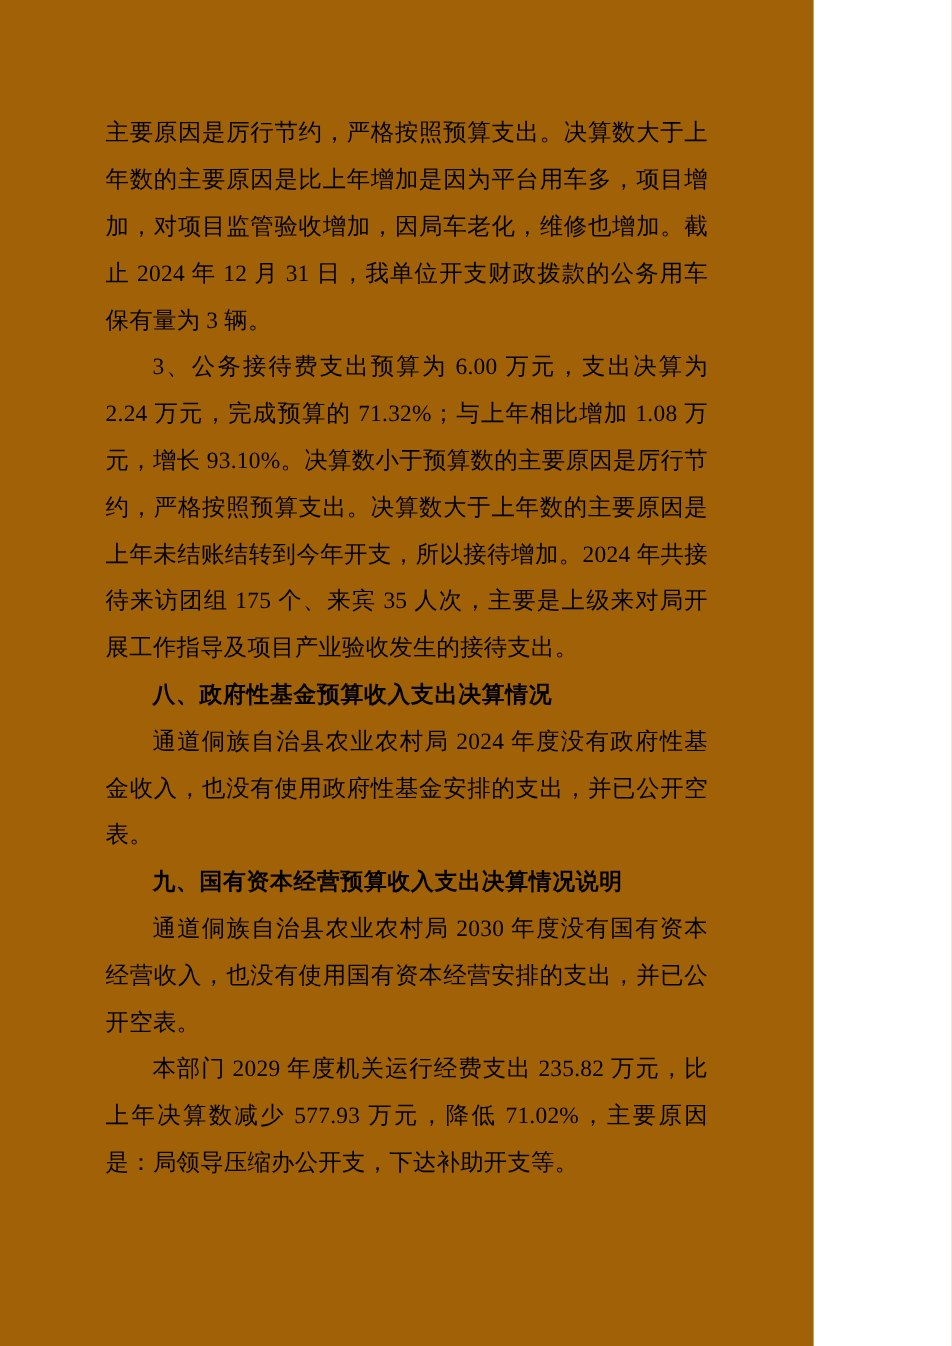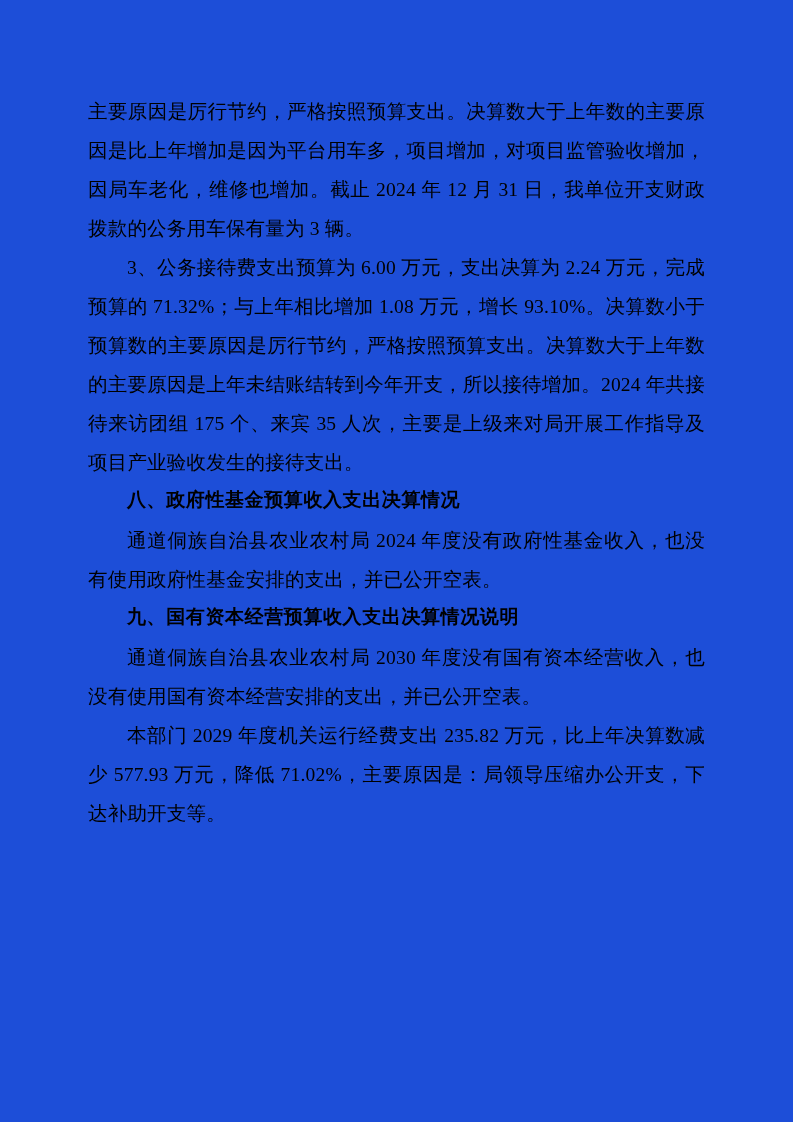--- a/index.html
+++ b/index.html
@@ -8,43 +8,43 @@
     background: #ffffff;
   }
   body {
     width: 793px;
     height: 1122px;
     font-family: "Liberation Serif", "DejaVu Serif", serif;
     color: #000000;
   }
   .page {
     position: relative;
-    width: 793px;
+    width: 678px;
     height: 1122px;
-    background: #1d4ed8;
+    background: #a16207;
     box-sizing: border-box;
     padding: 92px 88px 60px 88px;
   }
   .doc-body {
     width: 100%;
   }
   p.para {
     margin: 0;
     font-size: 19.5px;
     line-height: 39px;
     text-align: justify;
     text-justify: inter-ideograph;
     letter-spacing: 0.2px;
   }
   p.indent {
     text-indent: 39px;
   }
   h2.heading {
     margin: 0;
-    font-family: Liberation Mono, monospace;
+    font-family: Liberation Serif, serif;
     font-size: 19px;
     font-weight: bold;
     line-height: 39px;
     text-indent: 39px;
     letter-spacing: 0.6px;
   }
 </style>
 </head>
 <body>
 

